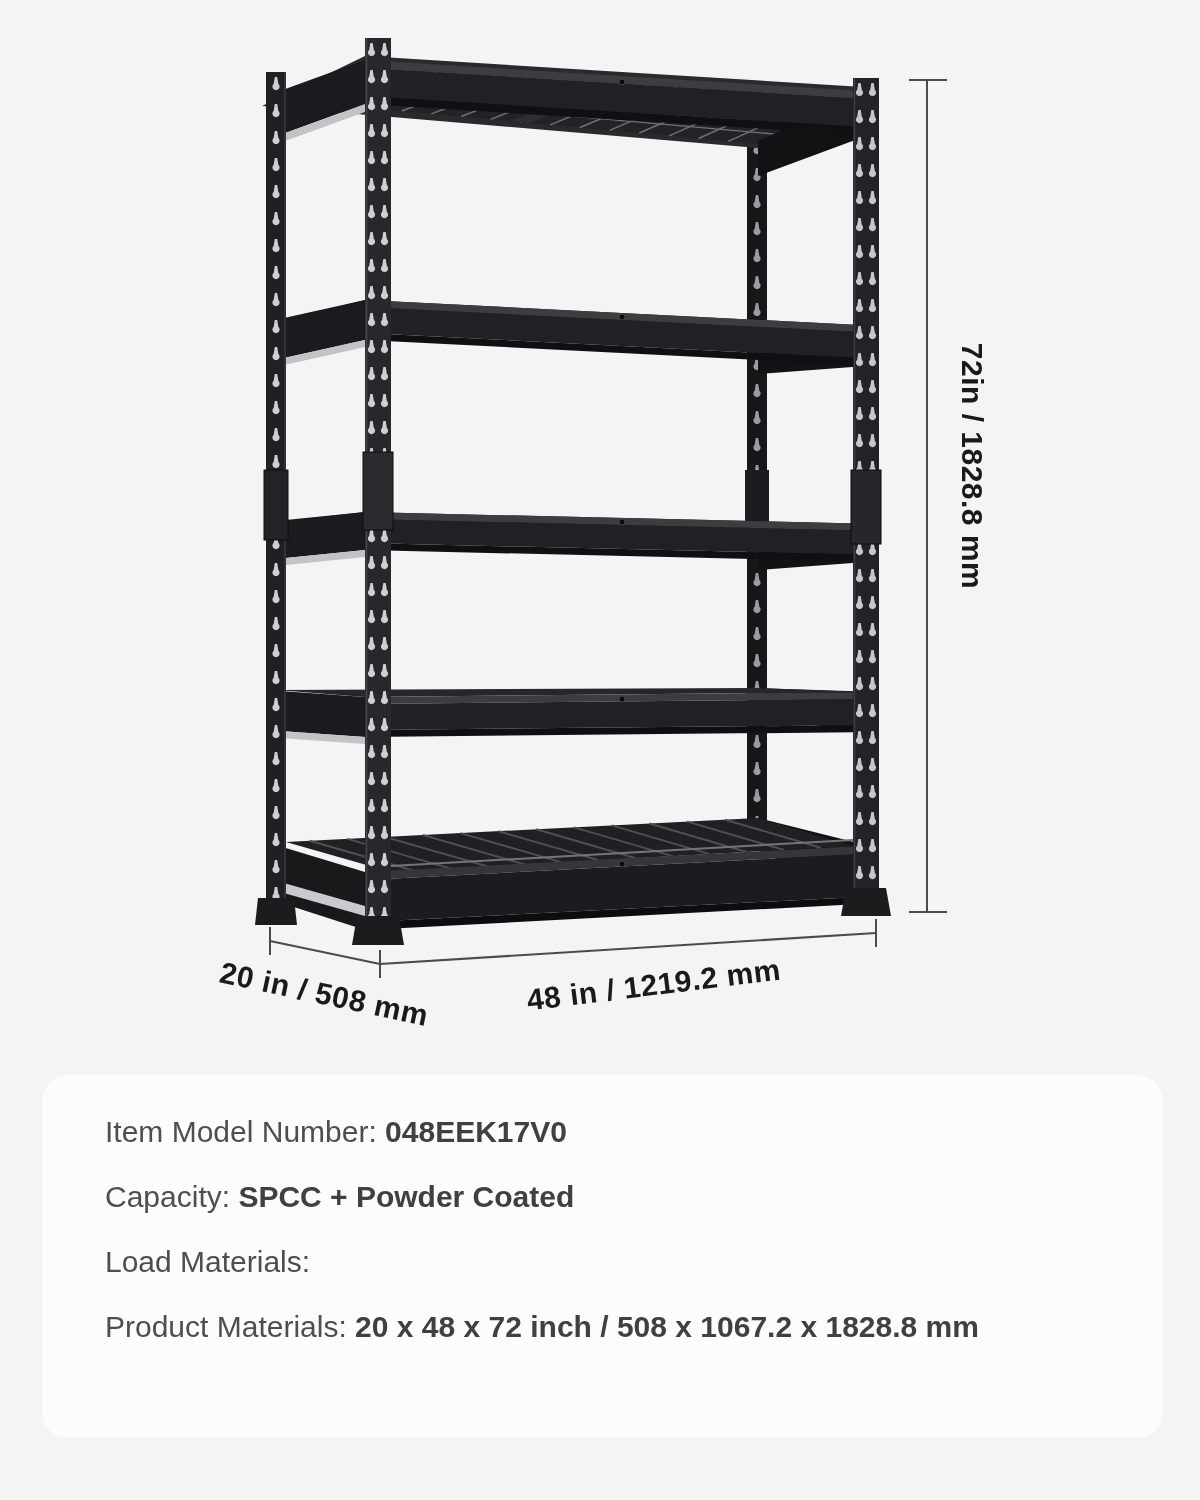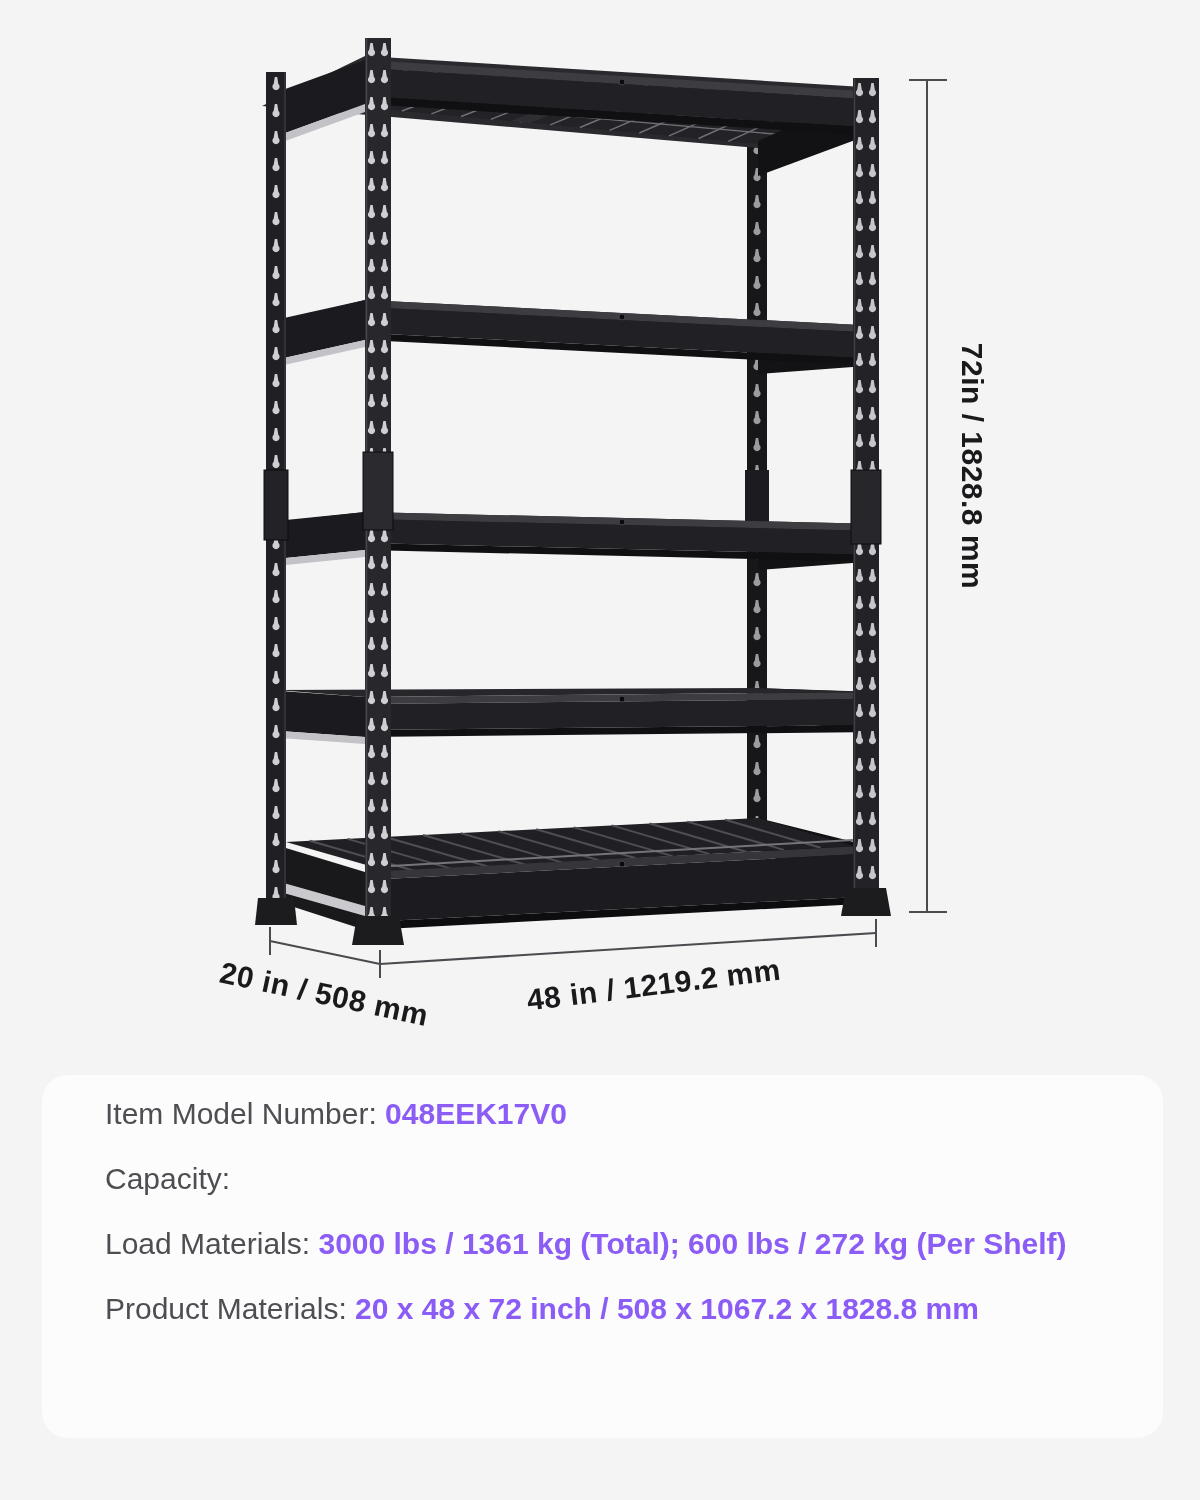--- a/index.html
+++ b/index.html
@@ -2,23 +2,23 @@
 <html><head>
 <meta charset="utf-8">
 <style>
   html,body{margin:0;padding:0;}
   body{width:1200px;height:1500px;background:#f4f4f5;font-family:"Liberation Sans",sans-serif;}
   .canvas{position:relative;width:1200px;height:1500px;overflow:hidden;background:#f4f4f5;}
   .rack-svg{position:absolute;left:0;top:0;}
   .dim-text{font-size:30px;font-weight:600;fill:#1a1a1c;letter-spacing:.5px;}
   .spec-panel{position:absolute;left:42px;top:1075px;width:1121px;height:363px;background:#fcfcfd;
     border-radius:26px;box-sizing:border-box;padding:24px 40px 0 63px;display:flex;flex-direction:column;}
-  .spec-row{height:65px;display:flex;font-size:30px;line-height:1;}
+  .spec-row{height:65px;display:flex;align-items:center;font-size:30px;line-height:1;}
   .spec-label{color:#4e4e52;white-space:pre;}
-  .spec-value{color:#8b5cf6;font-weight:700;white-space:pre;}
+  .spec-value{color:#404040;font-weight:700;white-space:pre;}
 </style>
 </head>
 <body>
 
 <div class="canvas">
 
   <svg class="rack-svg" width="1200" height="1060" viewBox="0 0 1200 1060">
     <defs>
       <pattern id="patBL" patternUnits="userSpaceOnUse" x="266" y="72" width="20" height="27">
         <path d="M8.8,5 L11.2,5 L12.3,11.8 A3.6,3.6 0 1,1 7.7,11.8 Z" fill="#cfcfd3"></path>
@@ -181,24 +181,24 @@
     <text class="dim-text" text-anchor="middle" transform="translate(655,995) rotate(-7)">48 in / 1219.2 mm</text>
   </svg>
 
   <div class="spec-panel">
     <div class="spec-row">
       <span class="spec-label">Item Model Number: </span>
       <span class="spec-value">048EEK17V0</span>
     </div>
     <div class="spec-row">
       <span class="spec-label">Capacity: </span>
+      <span class="spec-value">SPCC + Powder Coated</span>
     </div>
     <div class="spec-row">
       <span class="spec-label">Load Materials: </span>
-      <span class="spec-value">3000 lbs / 1361 kg (Total); 600 lbs / 272 kg (Per Shelf)</span>
     </div>
     <div class="spec-row">
       <span class="spec-label">Product Materials: </span>
       <span class="spec-value">20 x 48 x 72 inch / 508 x 1067.2 x 1828.8 mm</span>
     </div>
   </div>
 
 </div>
 
 </body></html>

